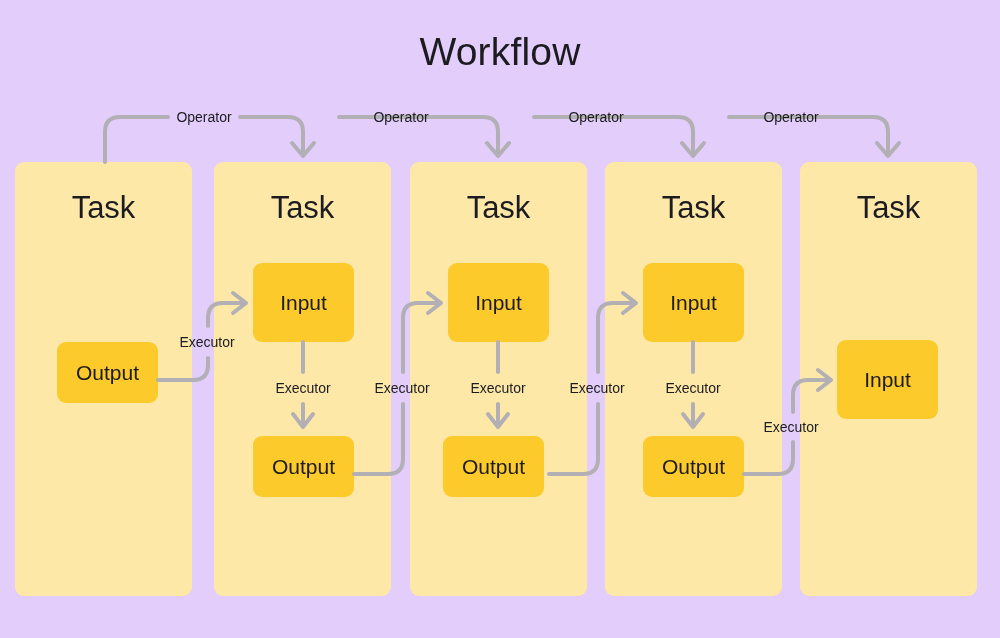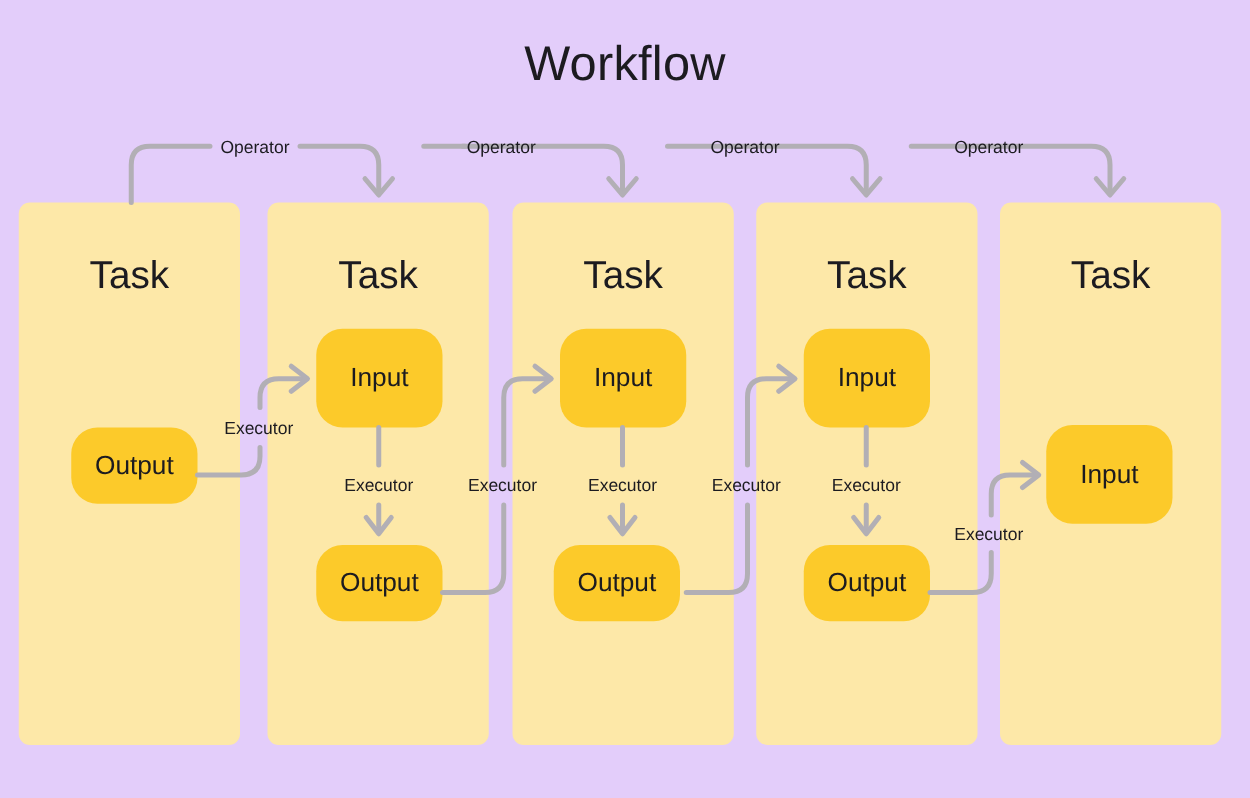--- a/index.html
+++ b/index.html
@@ -30,31 +30,31 @@
   .task {
     position: absolute;
     top: 162px;
     width: 177px;
     height: 434px;
     background: #fde8a8;
     border-radius: 9px;
   }
   .task-label {
     position: absolute;
-    top: 40px;
+    top: 28px;
     left: 0;
     width: 100%;
     text-align: center;
     font-size: 31px;
     color: #1c1b20;
   }
   .node {
     position: absolute;
     background: #fcca2a;
-    border-radius: 21px;
+    border-radius: 9px;
     display: flex;
     align-items: center;
     justify-content: center;
     font-size: 21px;
     color: #1c1b20;
   }
   .node.input {
     width: 101px;
     height: 79px;
   }

